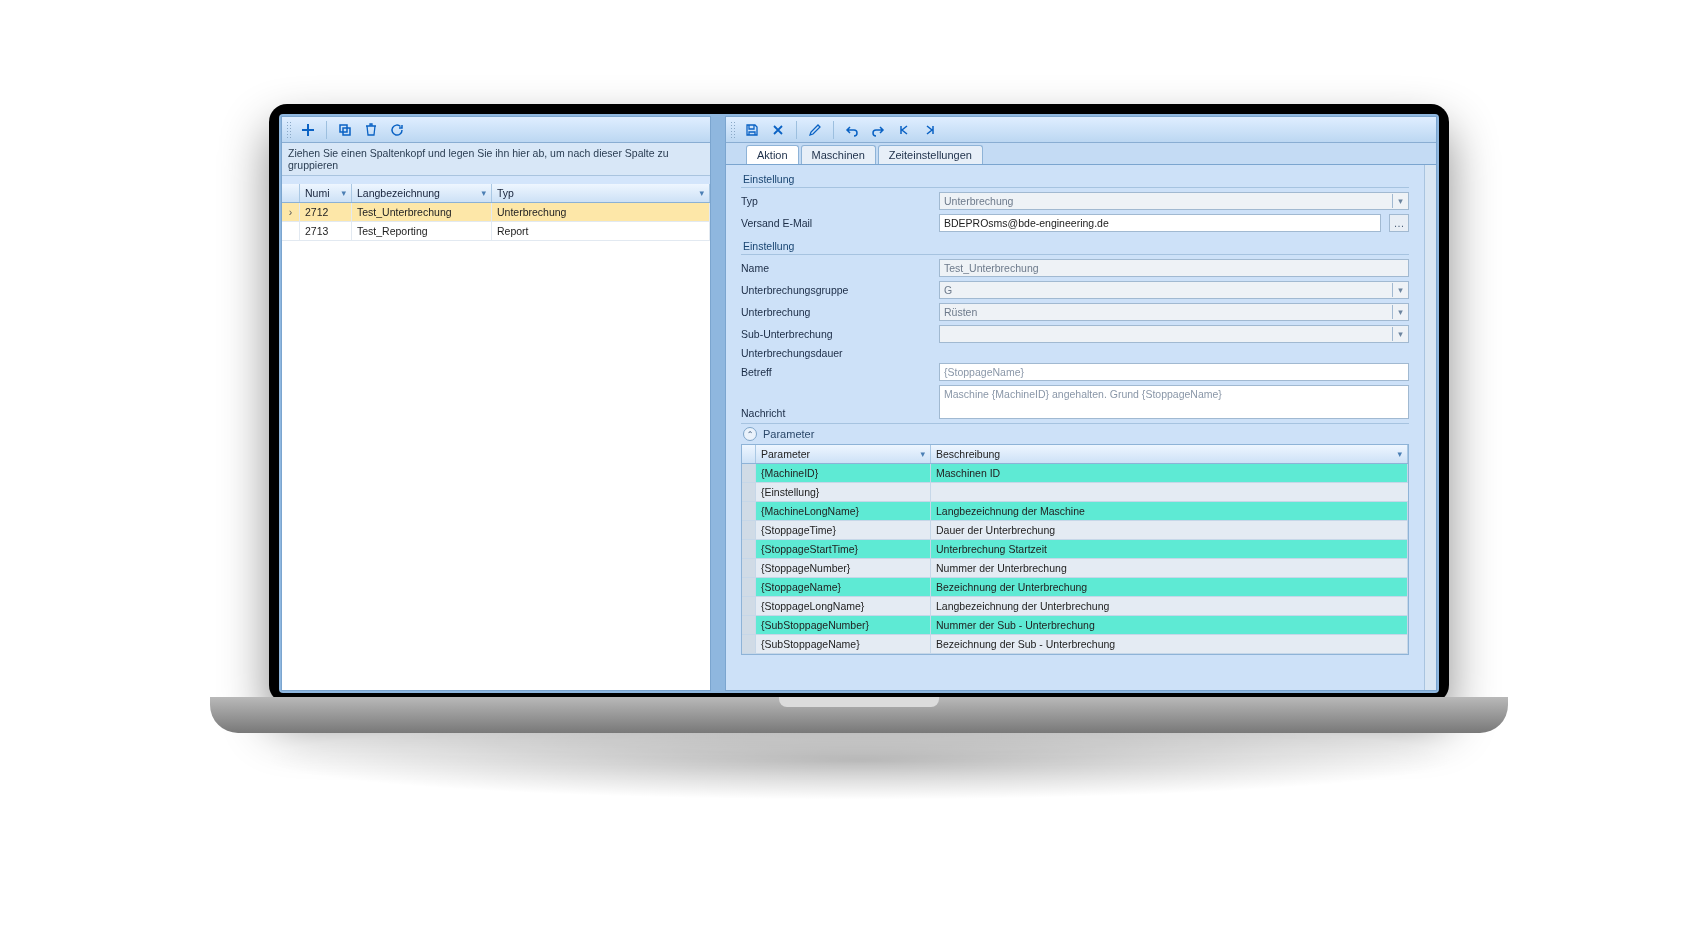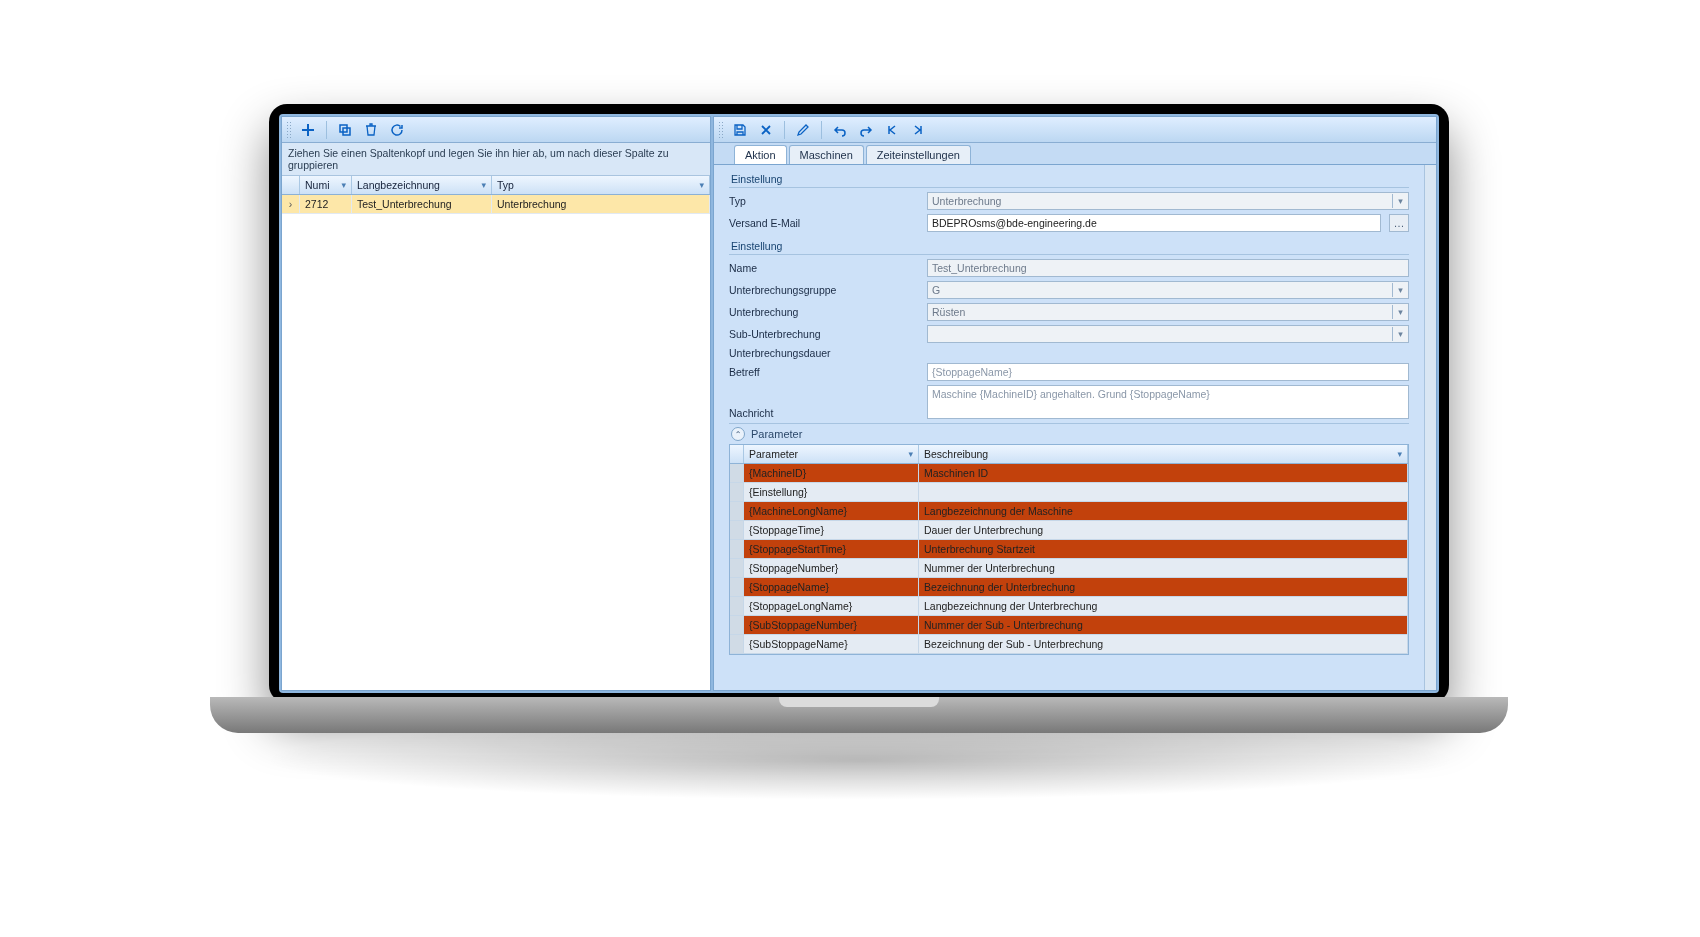--- a/index.html
+++ b/index.html
@@ -67,21 +67,21 @@
   }
   .tab-close { color:#555; cursor:pointer; font-size:10px; }
   .titlebar-spacer { flex:1; }
   .title-btn {
     width:22px;height:16px;display:flex;align-items:center;justify-content:center;
     font-size:10px;color:#555;
   }
 
   
   .content {
-    flex:1; display:flex; gap:2px; padding:2px; background:#8fb7df;
+    flex:1; display:flex; gap:14px; padding:2px; background:#8fb7df;
     min-height:0;
   }
   .panel {
     background:#d3e5fb;
     border:1px solid #7ba5cf;
     display:flex;flex-direction:column;
     min-height:0;
   }
   .left-panel { flex: 0 0 430px; }
   .right-panel { flex:1; }
@@ -103,21 +103,21 @@
 
   
   .group-hint {
     padding:4px 6px;
     background:#d8e7f7;
     border-bottom:1px solid #a9c4df;
     font-size:10.5px;color:#2a3d52;
   }
 
   
-  .grid-header { display:flex;background:linear-gradient(#eef6ff,#cde1f6);border-bottom:1px solid #8cb1d5;}
+  .grid-header { display:flex;background:linear-gradient(#eef6ff,#cde1f6);border-bottom:1px solid #8cb1d5;margin-top:8px;}
   .gh-cell {
     border-right:1px solid #aac8e4;
     padding:3px 5px;
     font-size:10.5px;
     color:#16223a;
     display:flex;align-items:center;justify-content:space-between;
   }
   .filter-glyph {color:#4b7fb4;font-size:9px;}
   .col-sel { width:18px;}
   .col-num { width:52px;}
@@ -171,21 +171,21 @@
     display:flex;align-items:center;justify-content:center;
     font-size:8px;color:#2b486a;background:#eaf2fb;cursor:pointer;
   }
   .param-grid { border:1px solid #8eb3d7;}
   .param-head { display:flex;background:linear-gradient(#eef6ff,#cde1f6);border-bottom:1px solid #8eb3d7;}
   .ph-cell { border-right:1px solid #aac8e4;padding:3px 5px;font-size:10.5px;display:flex;justify-content:space-between;align-items:center;}
   .ph-handle { width:14px;}
   .ph-param { flex:0 0 175px;}
   .ph-desc { flex:1;}
   .param-body { max-height:190px;overflow:auto;}
-  .p-row { display:flex;border-bottom:1px solid #c6d7e8;font-size:10.5px;background:#c2410c;}
+  .p-row { display:flex;border-bottom:1px solid #c6d7e8;font-size:10.5px;background:#5eead4;}
   .p-row:nth-child(even){background:#e4ebf3;}
   .p-cell { border-right:1px solid #c6d7e8;padding:3px 5px;}
   .p-handle { width:14px;background:#d0dbe6;}
 
   .vscrollbar { width:12px;background:#d9e6f3;border-left:1px solid #a9c4df;}
 
   svg { display:block; }
 </style>
 </head>
 <body>
@@ -241,20 +241,26 @@
             <span class="filter-glyph">▾</span>
           </div>
         </div>
 
         <div class="grid-body" id="grid-body">
             <div class="grid-row selected">
               <div class="g-cell sel-marker">›</div>
               <div class="g-cell col-num">2712</div>
               <div class="g-cell col-lang">Test_Unterbrechung</div>
               <div class="g-cell col-typ">Unterbrechung</div>
+            </div>
+            <div class="grid-row">
+              <div class="g-cell sel-marker"></div>
+              <div class="g-cell col-num">2713</div>
+              <div class="g-cell col-lang">Test_Reporting</div>
+              <div class="g-cell col-typ">Report</div>
             </div>
           </div>
       </div>
 
       <div class="panel right-panel">
         <div class="toolbar">
           <span class="tbtn grip"></span>
           <span class="tbtn">
             <svg width="14" height="14" viewBox="0 0 14 14">
                 <path d="M2 2h8l2 2v8H2z M4 2v4h5V2 M4 12v-3h6v3" fill="none" stroke="#0a62c4" stroke-width="1.3"></path>

